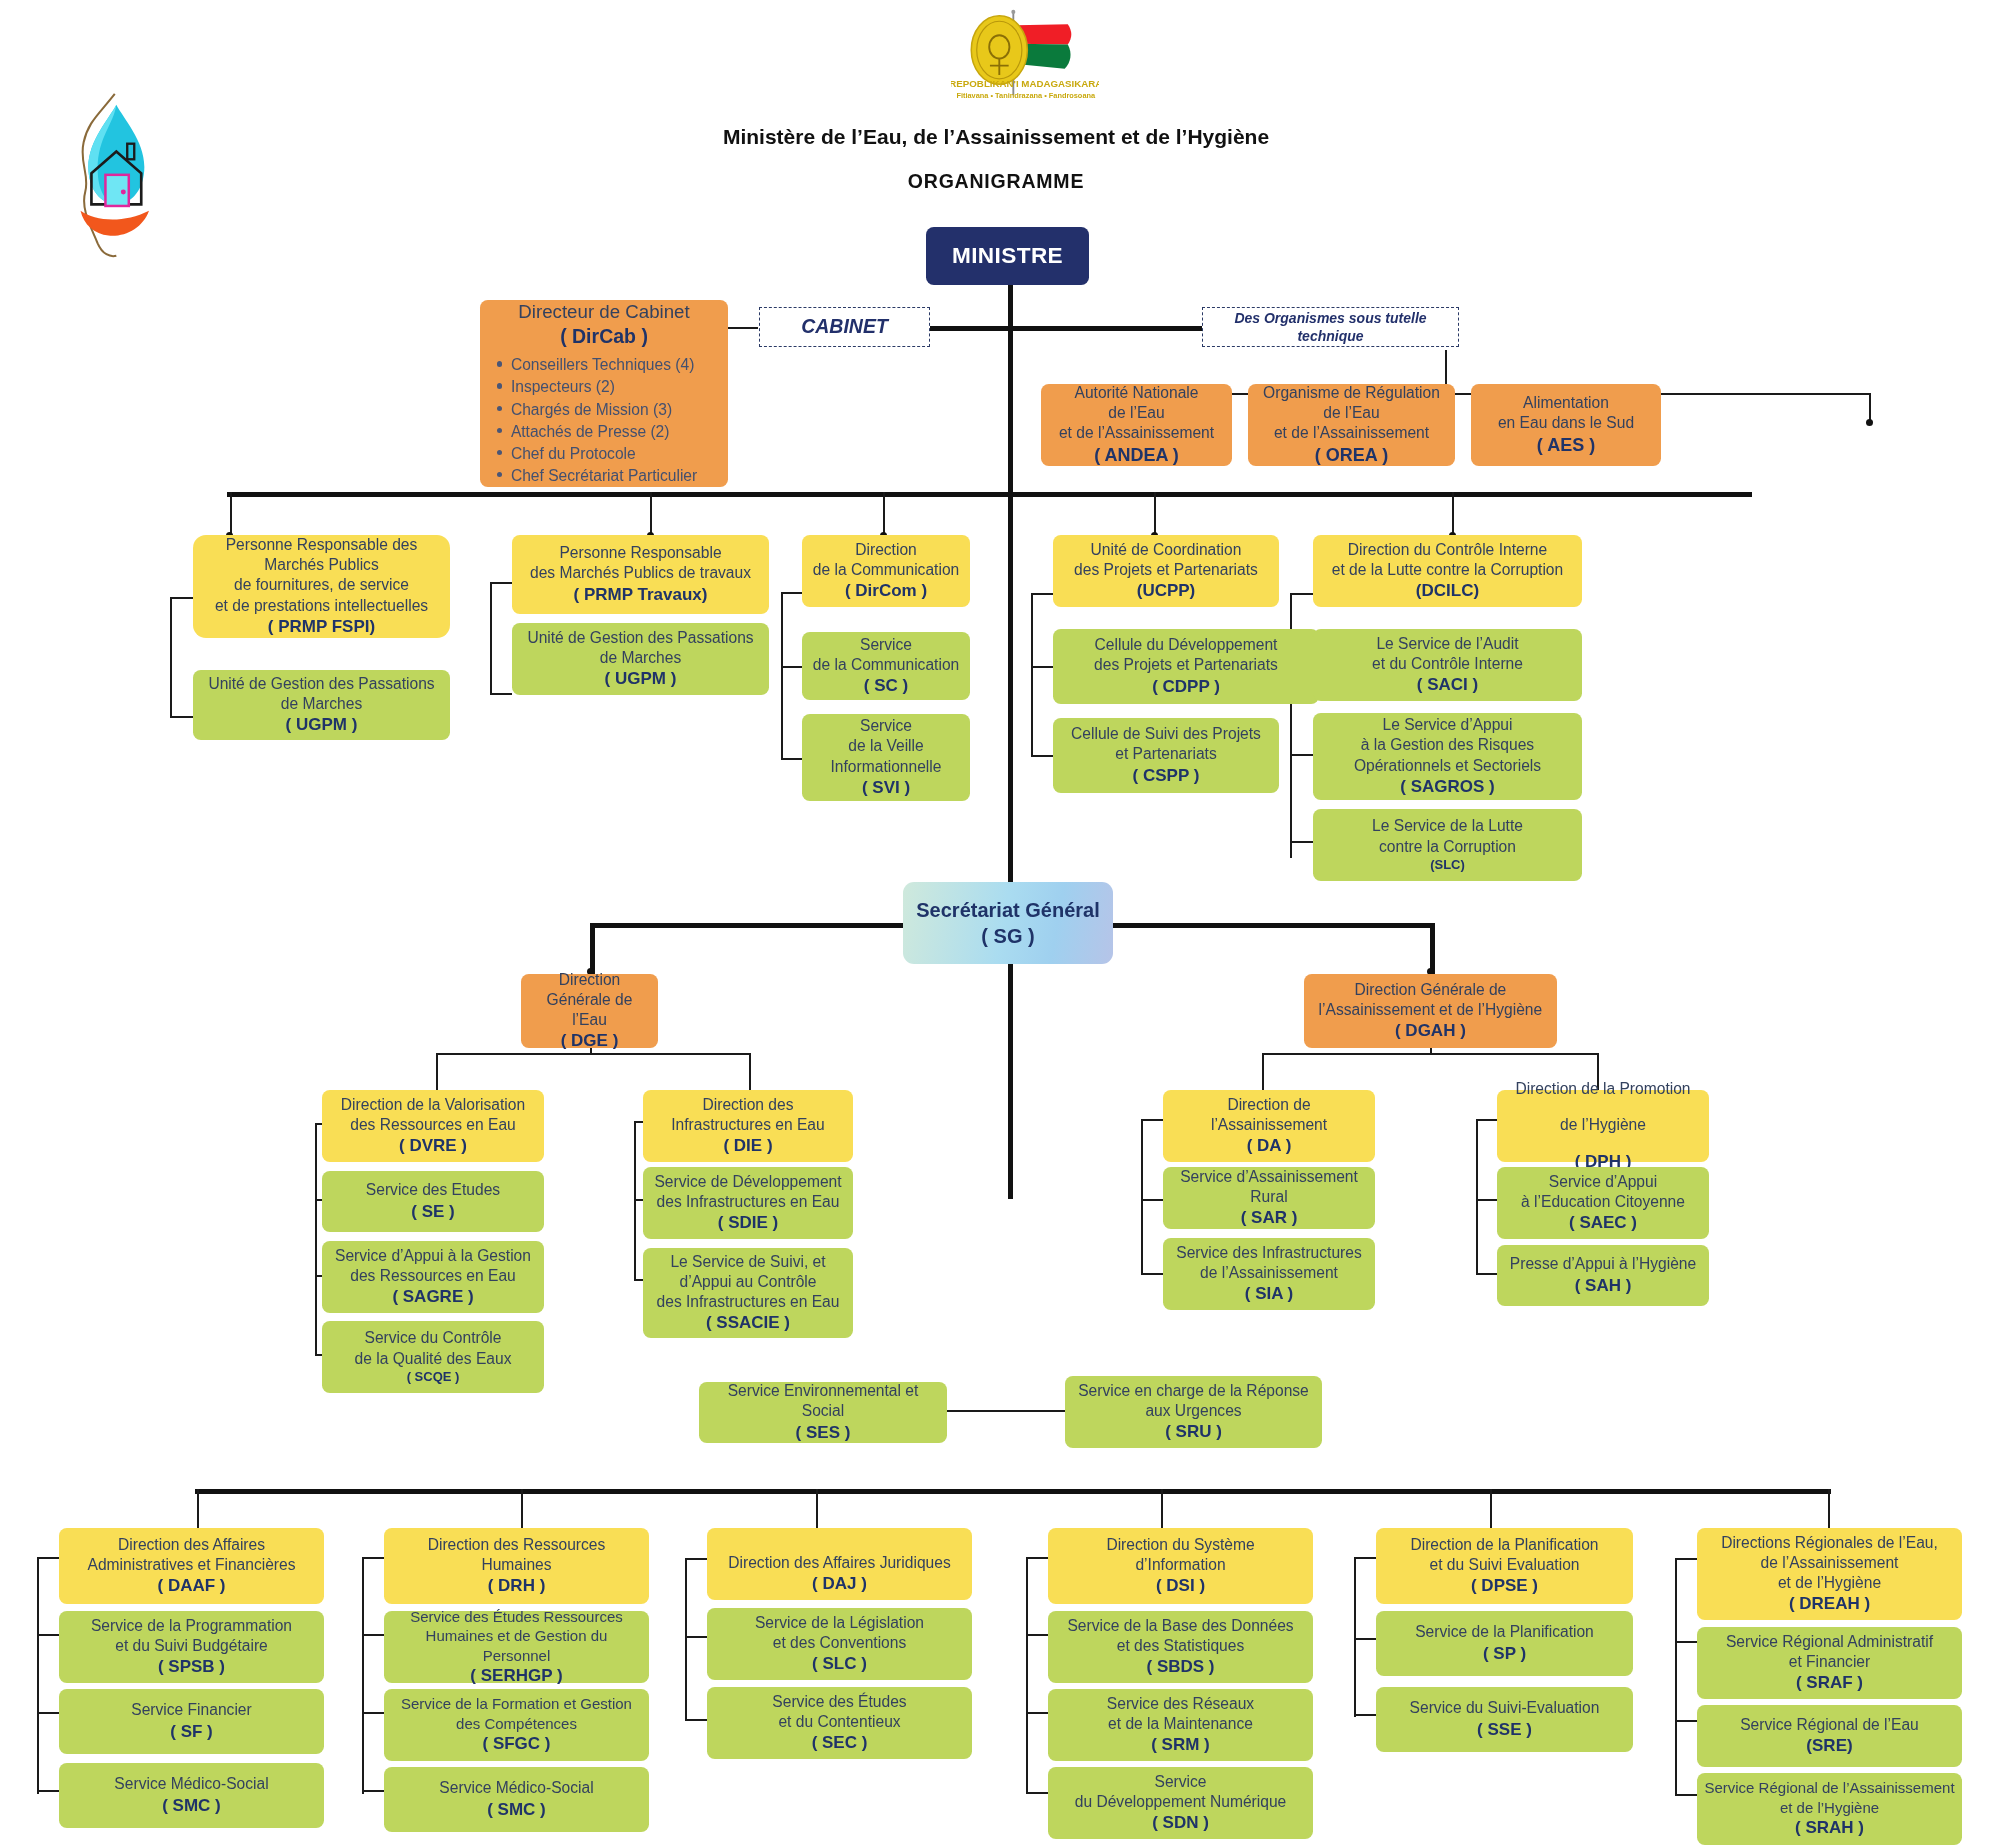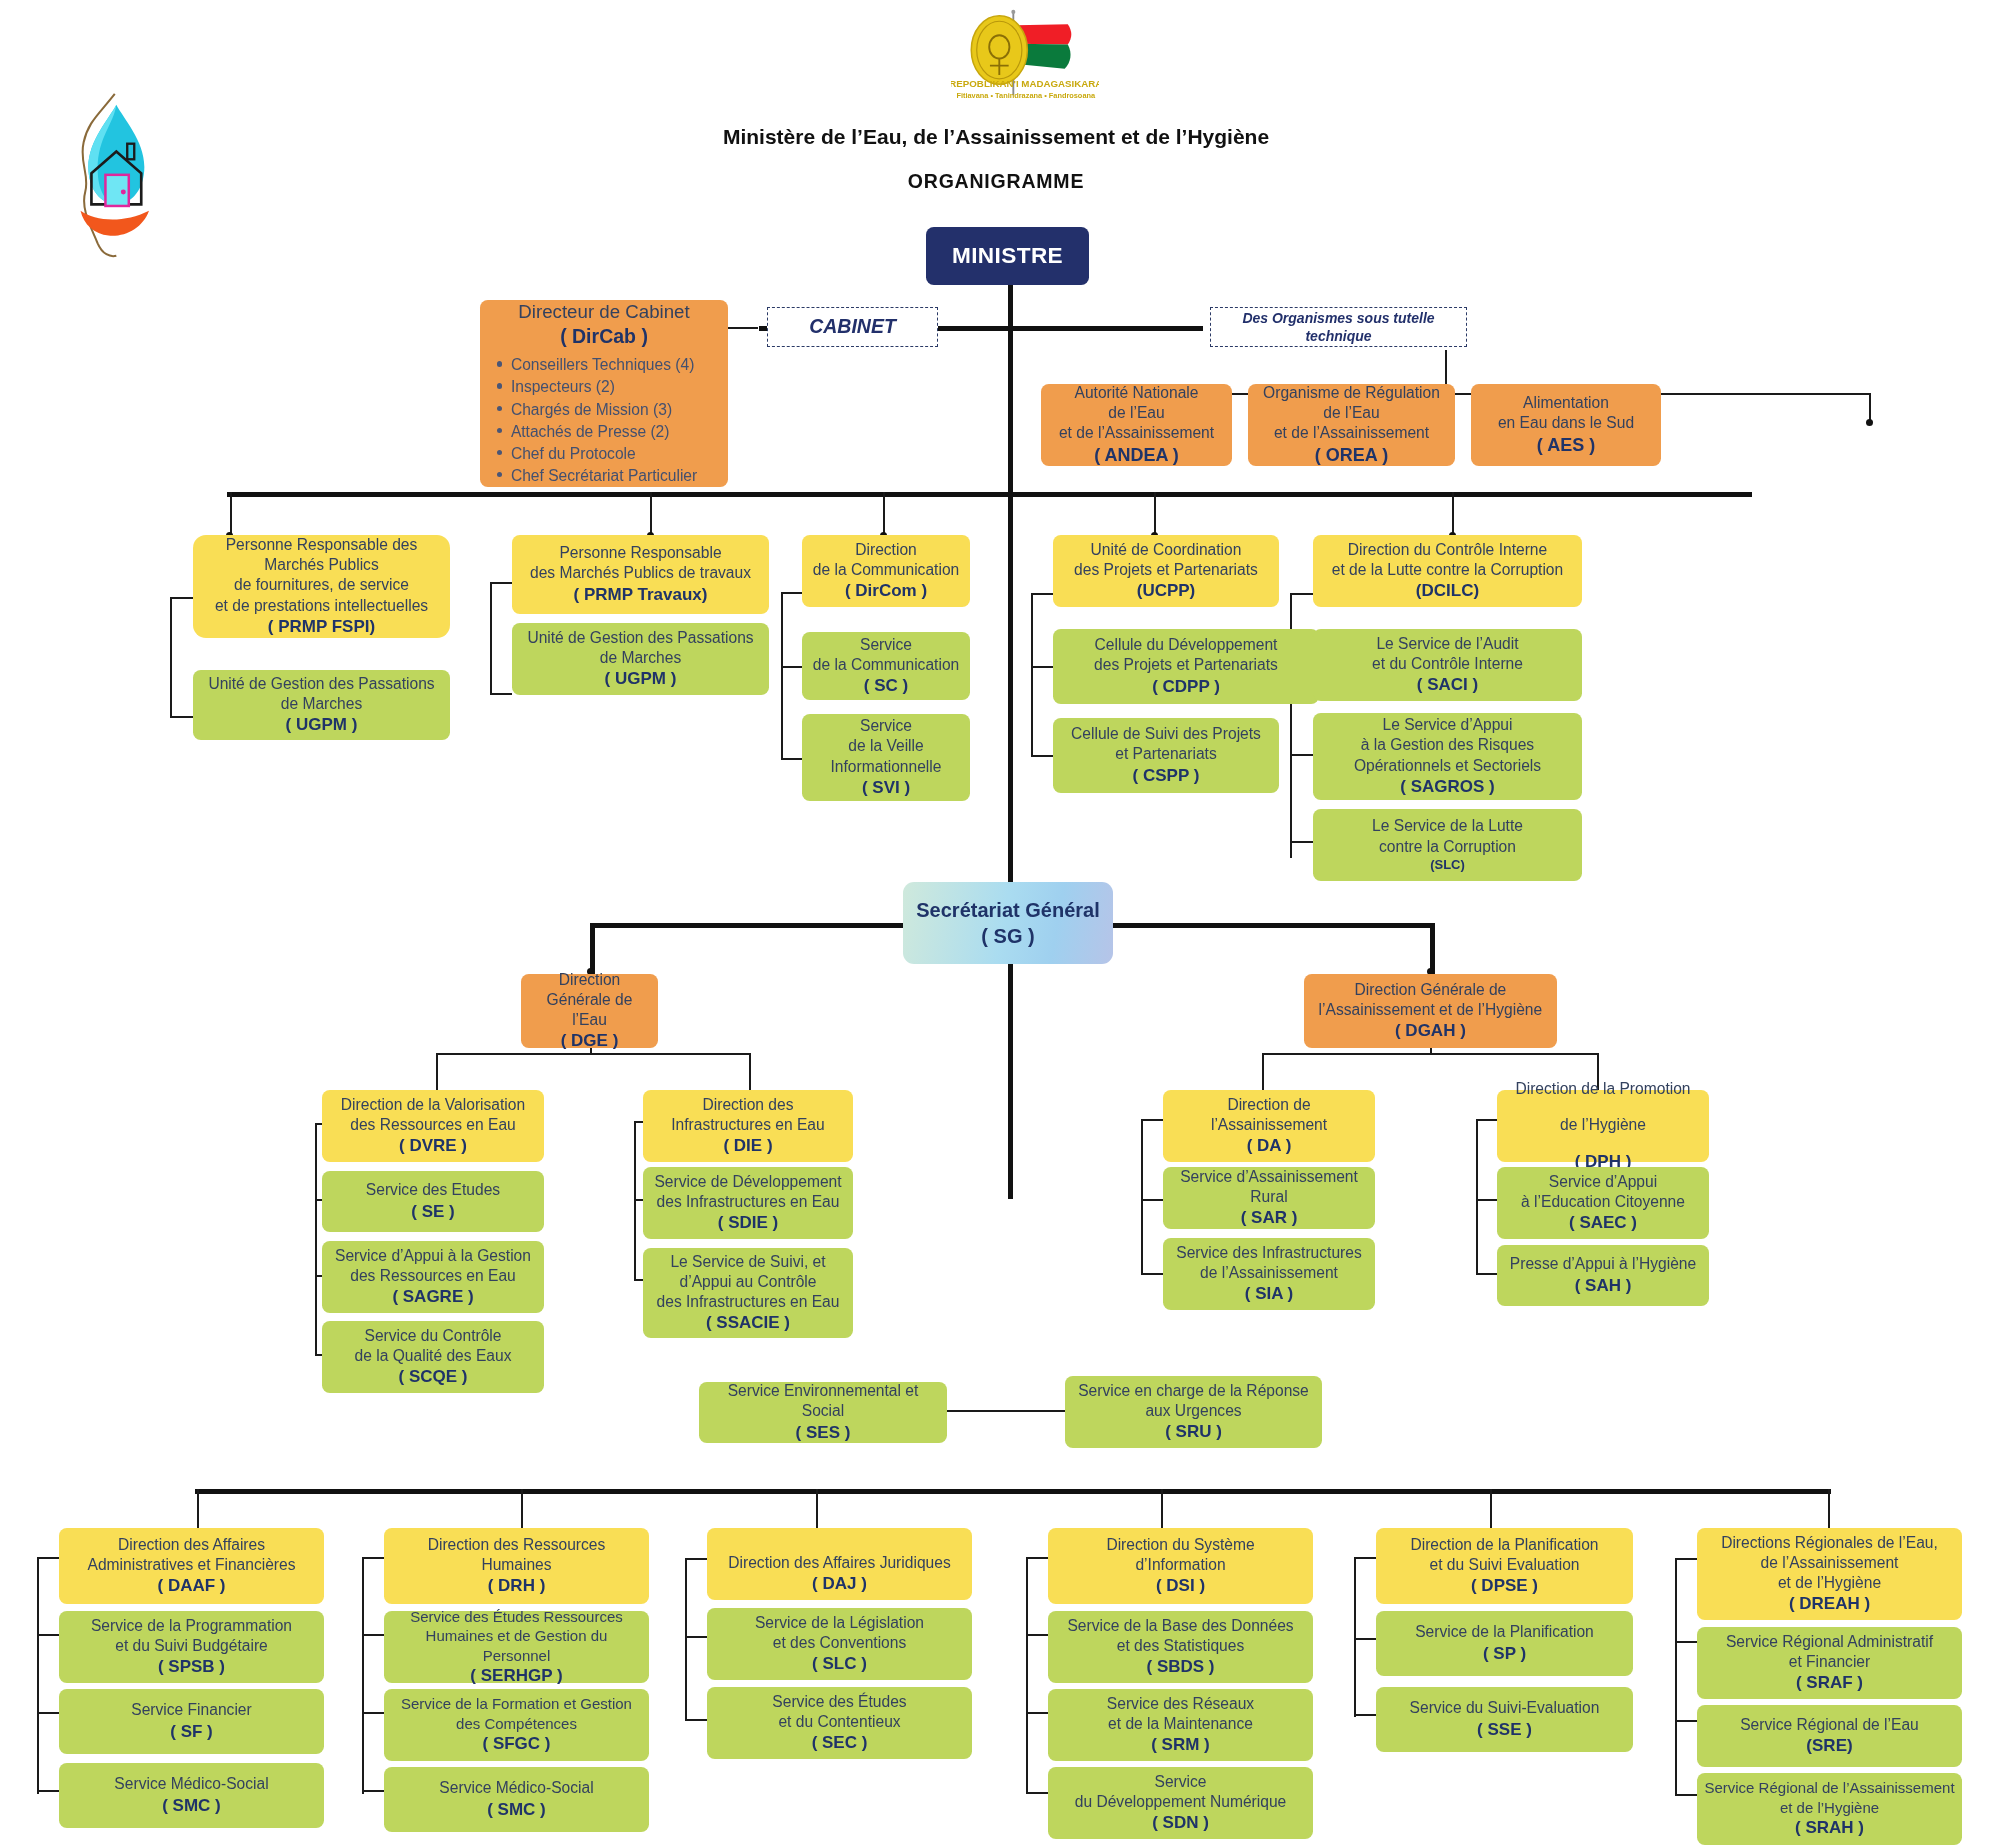--- a/index.html
+++ b/index.html
@@ -13,21 +13,21 @@
   .node .ln{display:block;width:100%;}
   .node .code{font-weight:bold;color:#1f3368;}
 
   .yellow{background:#f9de55;}
   .green {background:#bed65d;}
   .orange{background:#f09d4d;}
   .navy  {background:#23306b;color:#ffffff;font-weight:bold;letter-spacing:0.4px;}
   .sg    {background:linear-gradient(100deg,#cfe9dc 0%,#aadcf0 48%,#9fd0ef 72%,#b6c4e8 100%);
           color:#1f3368;font-weight:bold;}
   .dashed{background:#ffffff;border:1.6px dashed #2b3a66;border-radius:0;
-          font-style:italic;font-weight:bold;color:#22306b;margin-left:8px;}
+          font-style:italic;font-weight:bold;color:#22306b;}
 
   
   .ln-h{position:absolute;background:#111111;height:2.3px;}
   .ln-v{position:absolute;background:#111111;width:2.3px;}
   .ln-h.thick{height:4.7px;}
   .ln-v.thick{width:4.7px;}
   .ln-h.thin{height:1.6px;background:#1a1a1a;}
   .ln-v.thin{width:1.6px;background:#1a1a1a;}
   .dot{position:absolute;width:7px;height:7px;background:#111;border-radius:50%;}
 
@@ -376,21 +376,21 @@
     <span class="ln code" style="font-size:17px;">( SE )</span>
   </div>
   <div class="node green" style="left:322px;top:1241px;width:222px;height:72px;font-size:15.6px;">
     <span class="ln">Service d’Appui à la Gestion</span>
     <span class="ln">des Ressources en Eau</span>
     <span class="ln code" style="font-size:17px;">( SAGRE )</span>
   </div>
   <div class="node green" style="left:322px;top:1321px;width:222px;height:72px;font-size:15.6px;">
     <span class="ln">Service du Contrôle</span>
     <span class="ln">de la Qualité des Eaux</span>
-    <span class="ln code" style="font-size:17px;">( SCQE )</span>
+    <span class="ln code" style="font-size:13px;">( SCQE )</span>
   </div>
 
   <div class="node yellow" style="left:643px;top:1090px;width:210px;height:72px;font-size:15.6px;">
     <span class="ln">Direction des</span>
     <span class="ln">Infrastructures en Eau</span>
     <span class="ln code" style="font-size:17px;">( DIE )</span>
   </div>
   <div class="node green" style="left:643px;top:1167px;width:210px;height:72px;font-size:15.6px;">
     <span class="ln">Service de Développement</span>
     <span class="ln">des Infrastructures en Eau</span>

